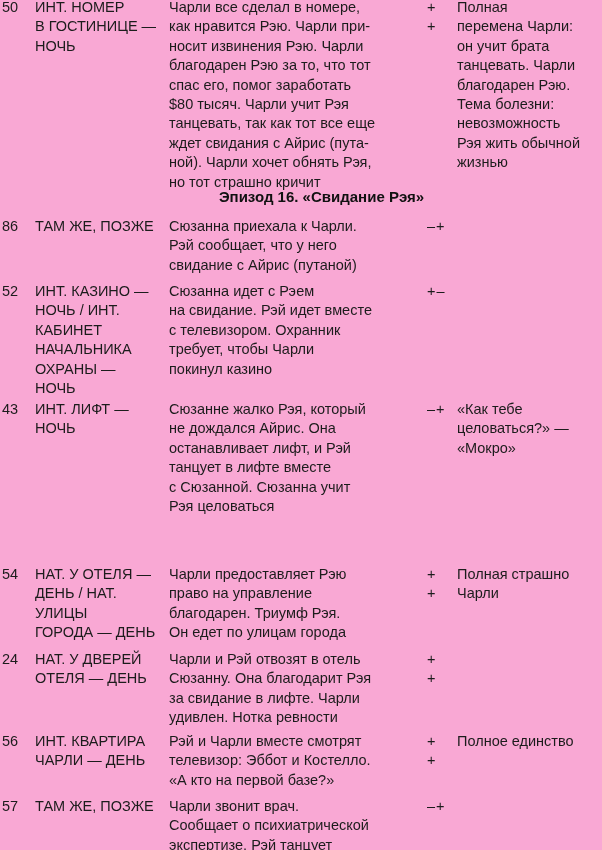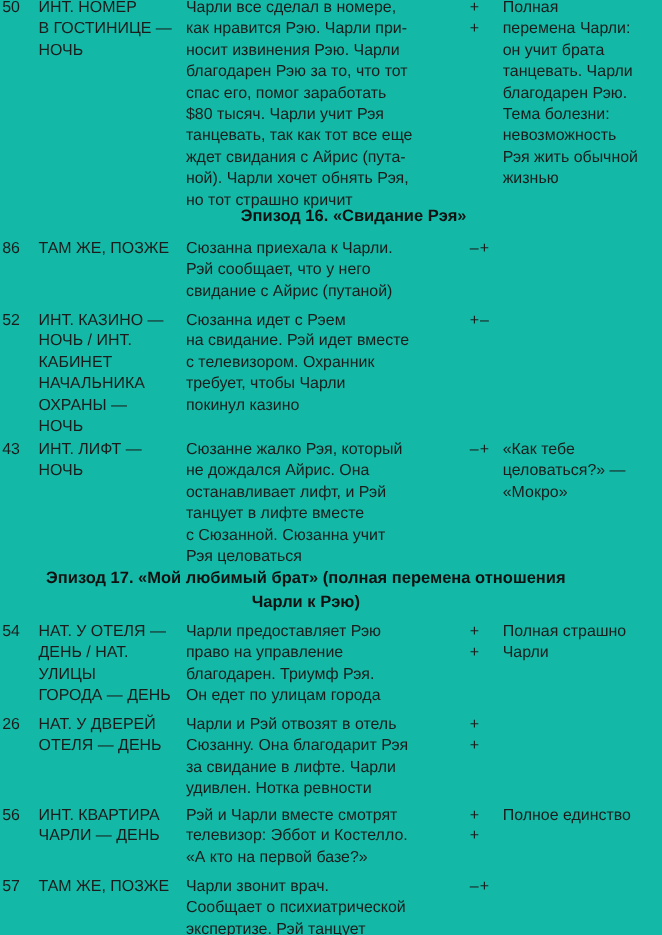--- a/index.html
+++ b/index.html
@@ -4,21 +4,21 @@
 <style>
   html, body {
     margin: 0;
     padding: 0;
     background: #ffffff;
   }
   .page {
     position: relative;
     width: 602px;
     height: 850px;
-    background: #14b8a6;
+    background: #f9a8d4;
     overflow: hidden;
     font-family: "Liberation Sans", "DejaVu Sans", sans-serif;
     color: #1c1c1c;
   }
   .row {
     position: absolute;
     left: 0;
     width: 602px;
   }
   .cell {
@@ -118,41 +118,39 @@
 останавливает лифт, и Рэй
 танцует в лифте вместе
 с Сюзанной. Сюзанна учит
 Рэя целоваться</div>
     <div class="cell marks">–+</div>
     <div class="cell notes">«Как тебе
 целоваться?» —
 «Мокро»</div>
   </div>
 
-  <div class="header h17">Эпизод 17. «Мой любимый брат» (полная перемена отношения
-Чарли к Рэю)</div>
 
   <div class="row" style="top:565px">
     <div class="cell num">54</div>
     <div class="cell loc">НАТ. У ОТЕЛЯ —
 ДЕНЬ / НАТ.
 УЛИЦЫ
 ГОРОДА — ДЕНЬ</div>
     <div class="cell desc">Чарли предоставляет Рэю
 право на управление
 благодарен. Триумф Рэя.
 Он едет по улицам города</div>
     <div class="cell marks">+
 +</div>
     <div class="cell notes">Полная страшно
 Чарли</div>
   </div>
 
   <div class="row" style="top:650px">
-    <div class="cell num">26</div>
+    <div class="cell num">24</div>
     <div class="cell loc">НАТ. У ДВЕРЕЙ
 ОТЕЛЯ — ДЕНЬ</div>
     <div class="cell desc">Чарли и Рэй отвозят в отель
 Сюзанну. Она благодарит Рэя
 за свидание в лифте. Чарли
 удивлен. Нотка ревности</div>
     <div class="cell marks">+
 +</div>
     <div class="cell notes"></div>
   </div>

